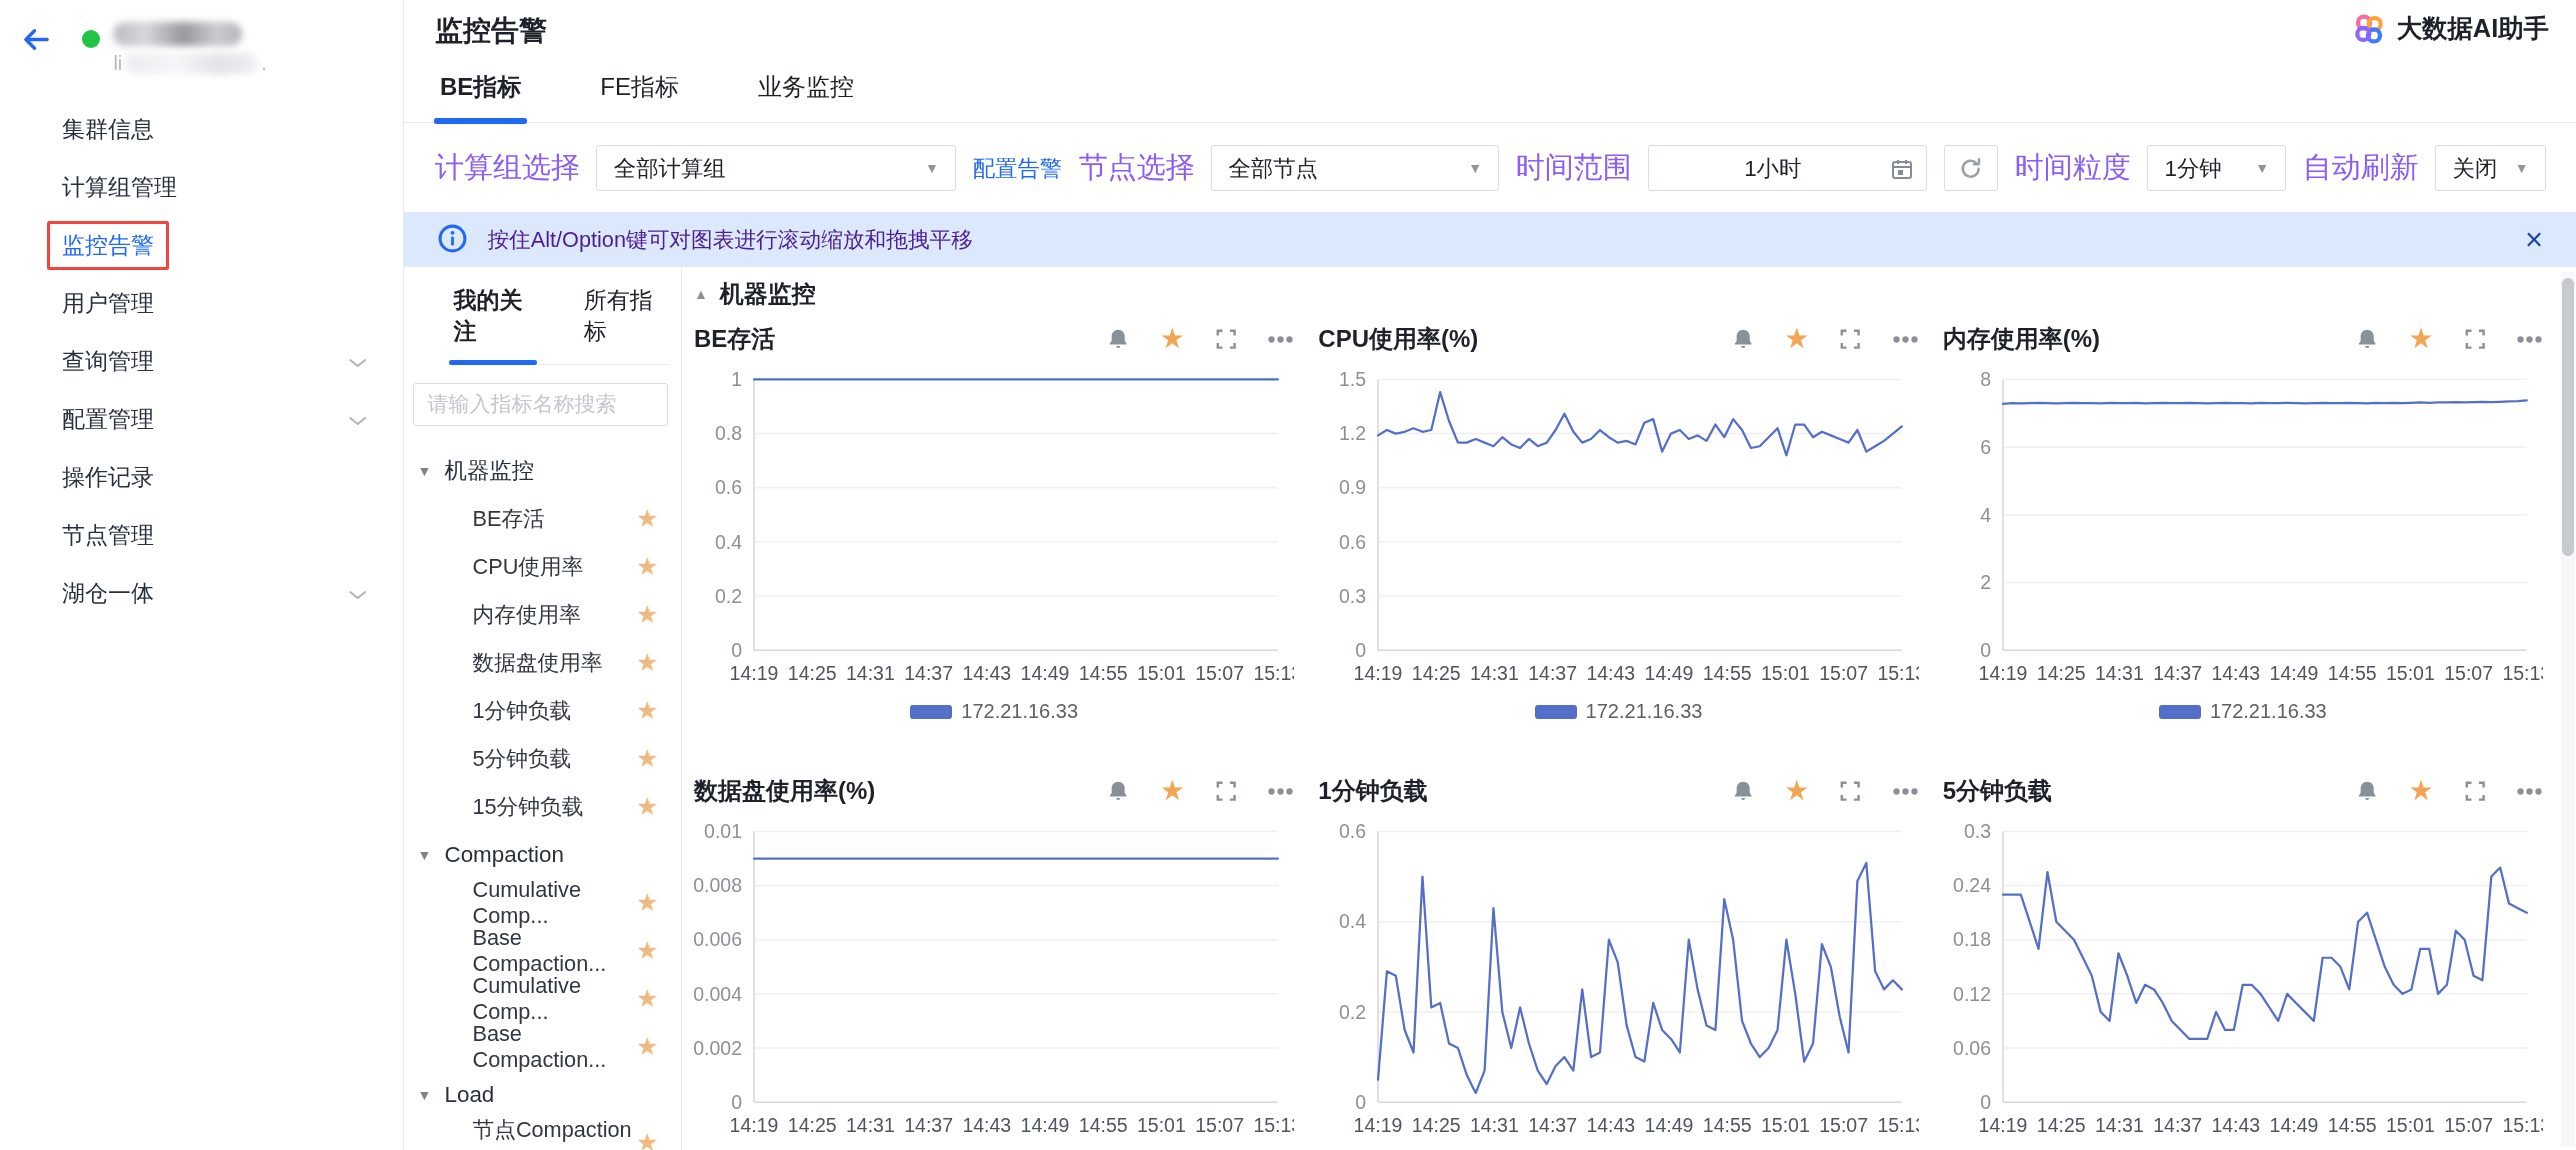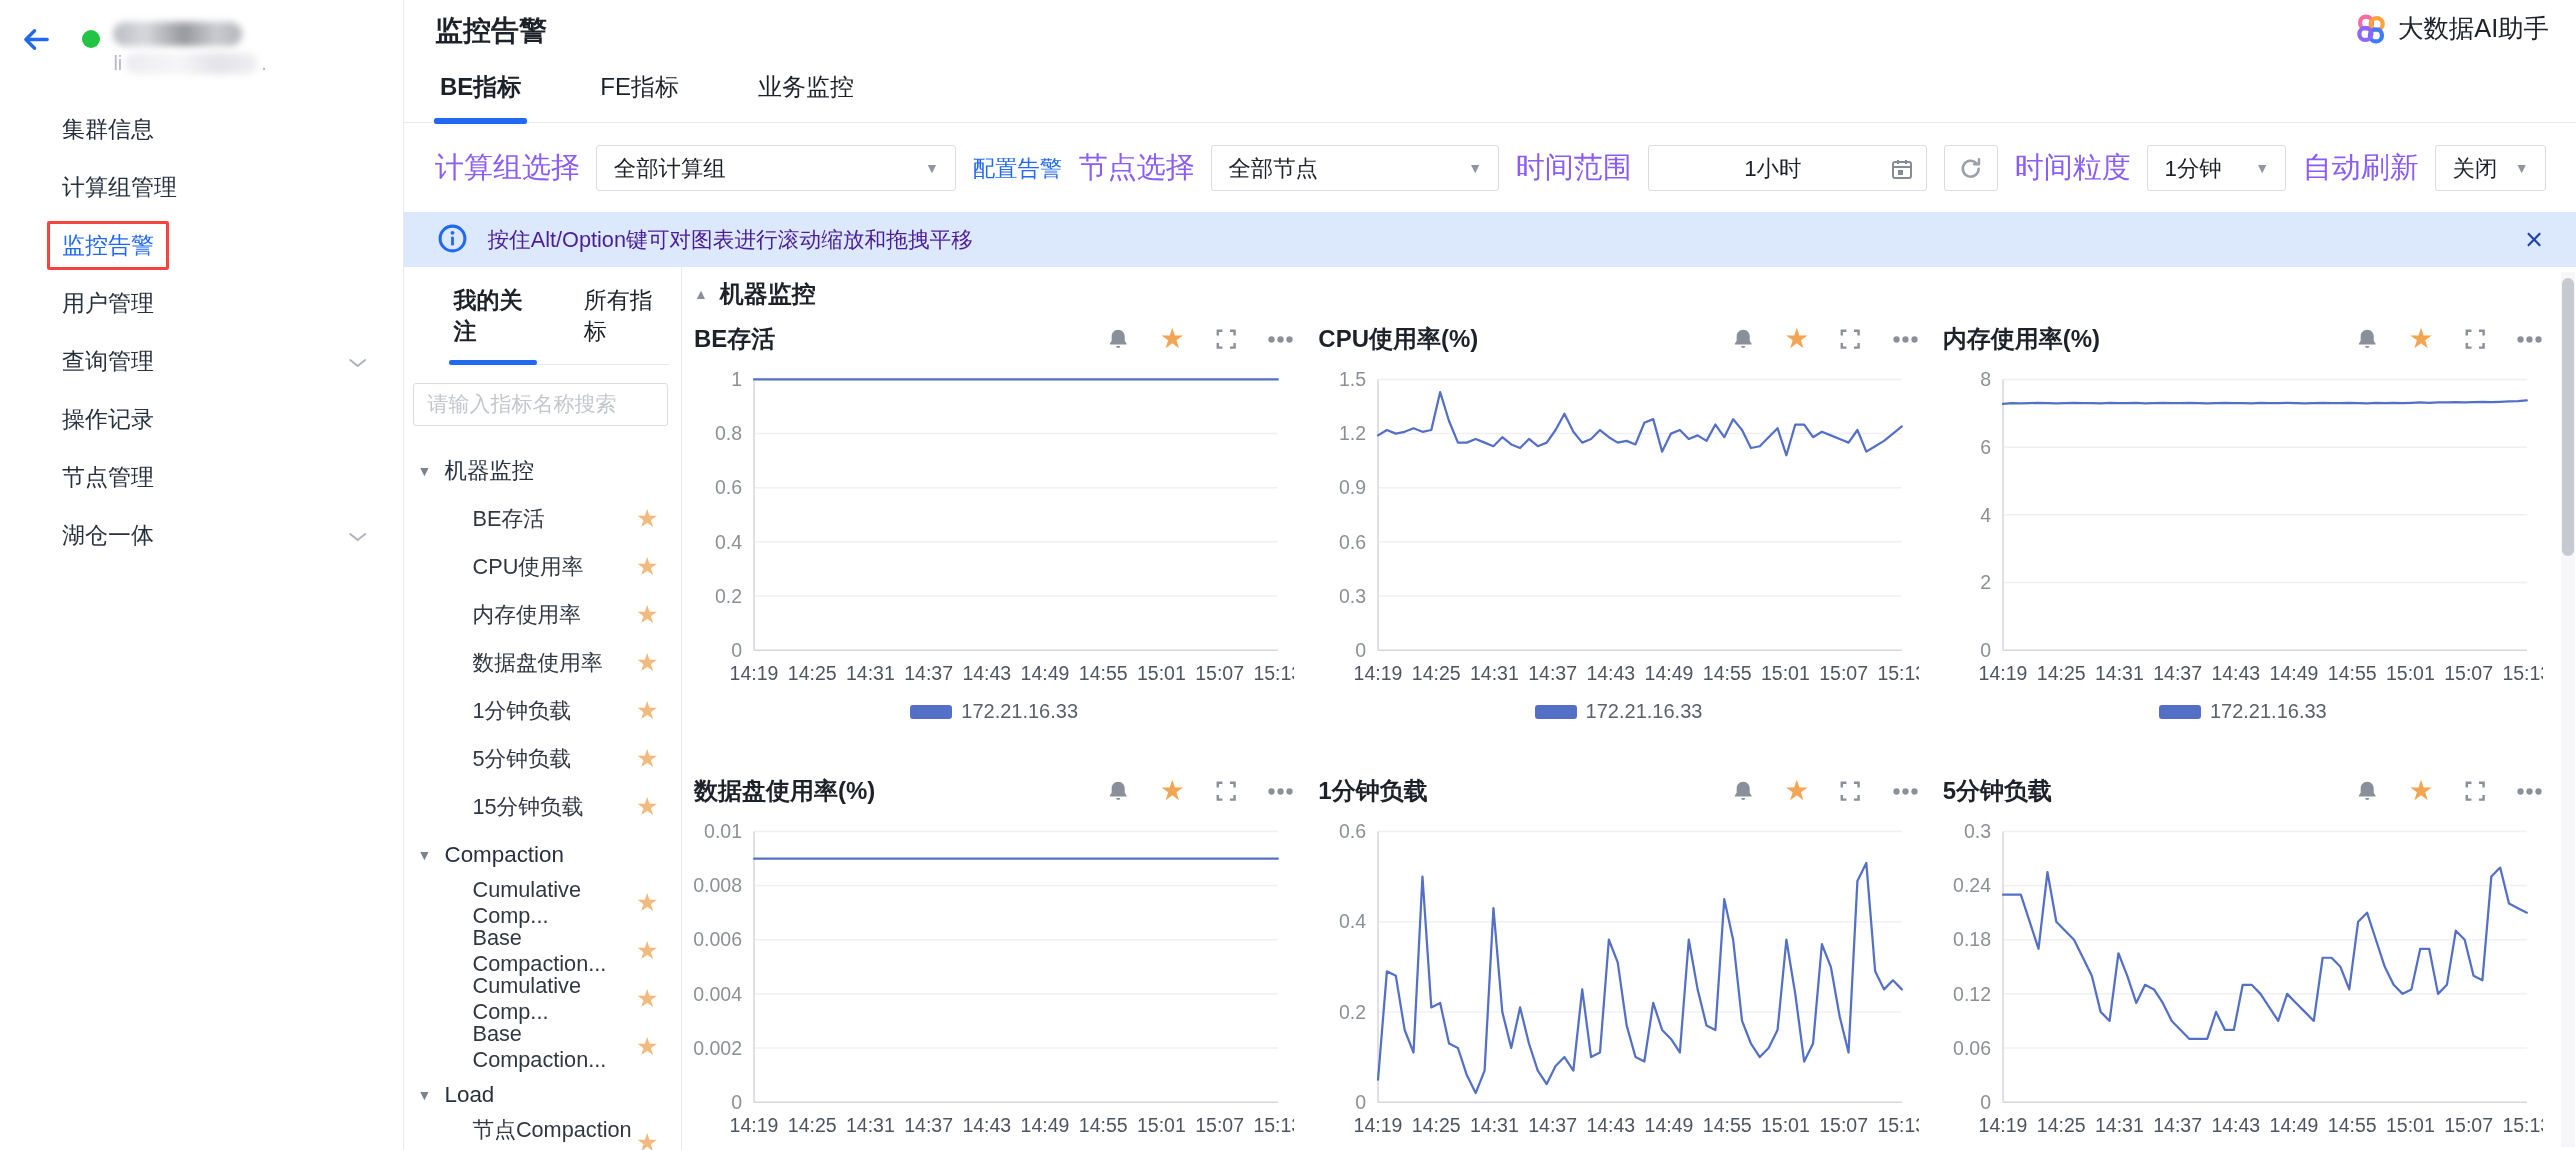--- a/index.html
+++ b/index.html
@@ -23,21 +23,21 @@
     font-size:23px; color:#27303f; cursor:pointer; }
   .nav-item .chev { position:absolute; right:36px; }
   .nav-item.active .nav-label { color:#2269f2; border:3px solid #f5433f; border-radius:2.2px;
     padding:6px 12px; margin-left:-15px; }
 
   
   .main { flex:1; min-width:0; display:flex; flex-direction:column; }
   .page-header { display:flex; align-items:flex-start; justify-content:space-between;
     padding:12px 27px 0 31px; height:57px; }
   .page-title { font-size:28px; font-weight:bold; }
-  .ai-assistant { display:flex; align-items:center; gap:10.5px; font-size:25.4px; font-weight:normal; cursor:pointer; }
+  .ai-assistant { display:flex; align-items:center; gap:10.5px; font-size:25.4px; font-weight:bold; cursor:pointer; }
 
   .tabs { display:flex; align-items:flex-end; gap:67px; height:66px; padding-left:30px;
     border-bottom:1.5px solid #e8e9ed; }
   .tab { position:relative; font-size:24px; padding:0 6px 19.4px; cursor:pointer; }
   .tab.active { font-weight:bold; }
   .tab.active::after { content:""; position:absolute; left:0; right:0; bottom:-1.5px; height:5.2px;
     background:#2269f2; border-radius:2.2px; }
 
   .filter-row { display:flex; align-items:center; padding:22.4px 30px 21px 31px; gap:16.4px; }
   .f-label { font-size:29px; color:#8b5cf6; flex:none; }
@@ -133,20 +133,26 @@
           <span class="nav-label">计算组管理</span>
         </div>
         <div class="nav-item active">
           <span class="nav-label">监控告警</span>
         </div>
         <div class="nav-item">
           <span class="nav-label">用户管理</span>
         </div>
         <div class="nav-item">
           <span class="nav-label">查询管理</span>
+          <span class="chev"><svg width="19.4" height="12" viewBox="0 0 26 16" fill="none" stroke="#aeb3bb" stroke-width="2.6" stroke-linecap="round">
+              <path d="M3 4l10 8 10-8"></path>
+            </svg></span>
+        </div>
+        <div class="nav-item">
+          <span class="nav-label">配置管理</span>
           <span class="chev"><svg width="19.4" height="12" viewBox="0 0 26 16" fill="none" stroke="#aeb3bb" stroke-width="2.6" stroke-linecap="round">
               <path d="M3 4l10 8 10-8"></path>
             </svg></span>
         </div>
         <div class="nav-item">
           <span class="nav-label">操作记录</span>
         </div>
         <div class="nav-item">
           <span class="nav-label">节点管理</span>
         </div>

